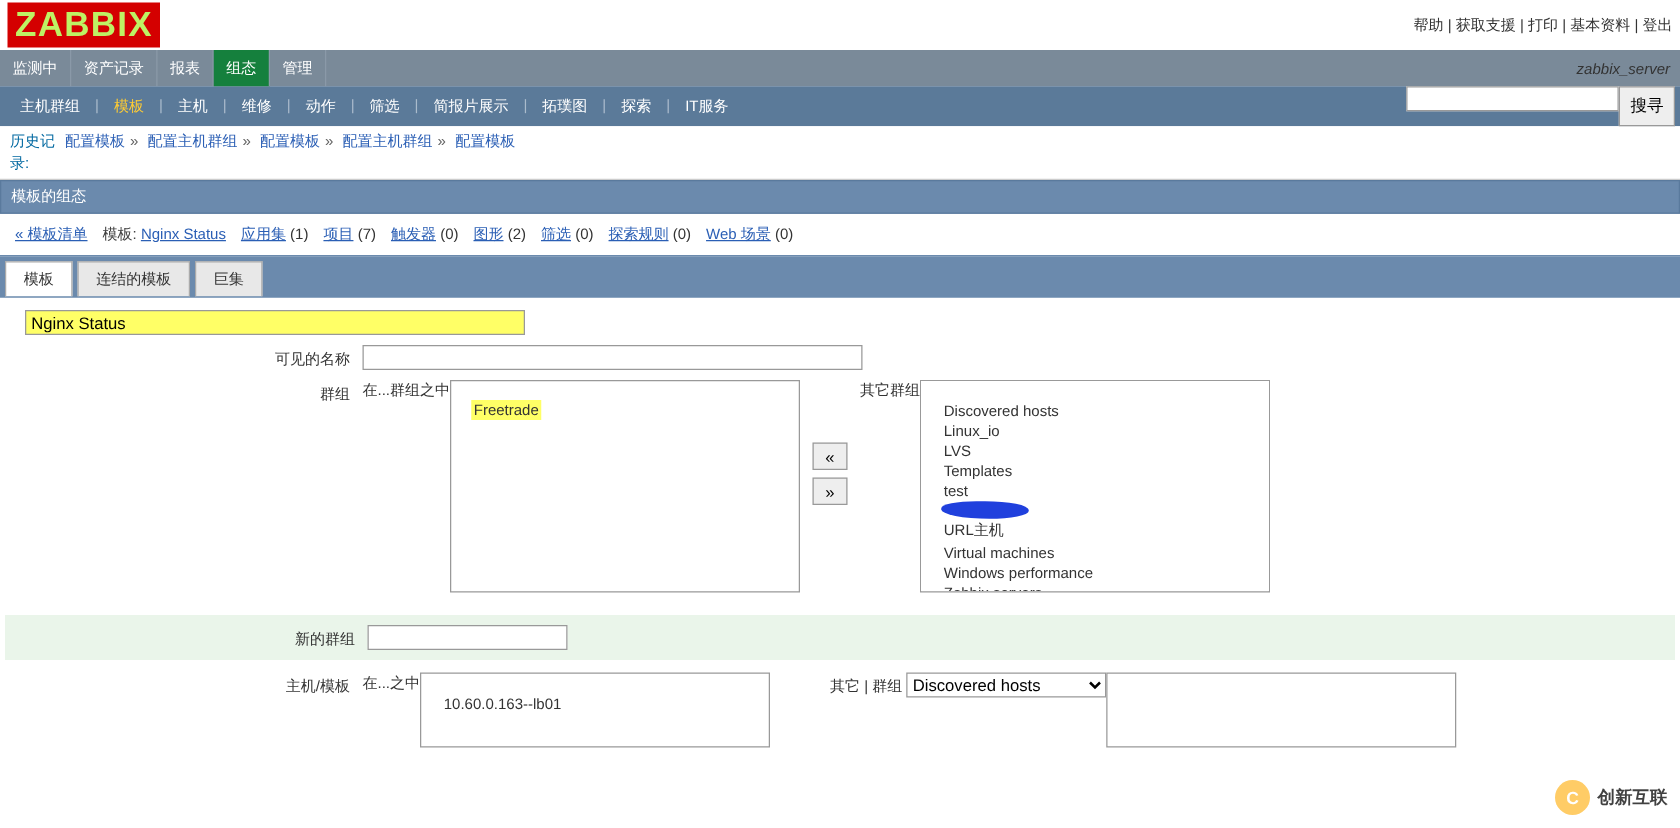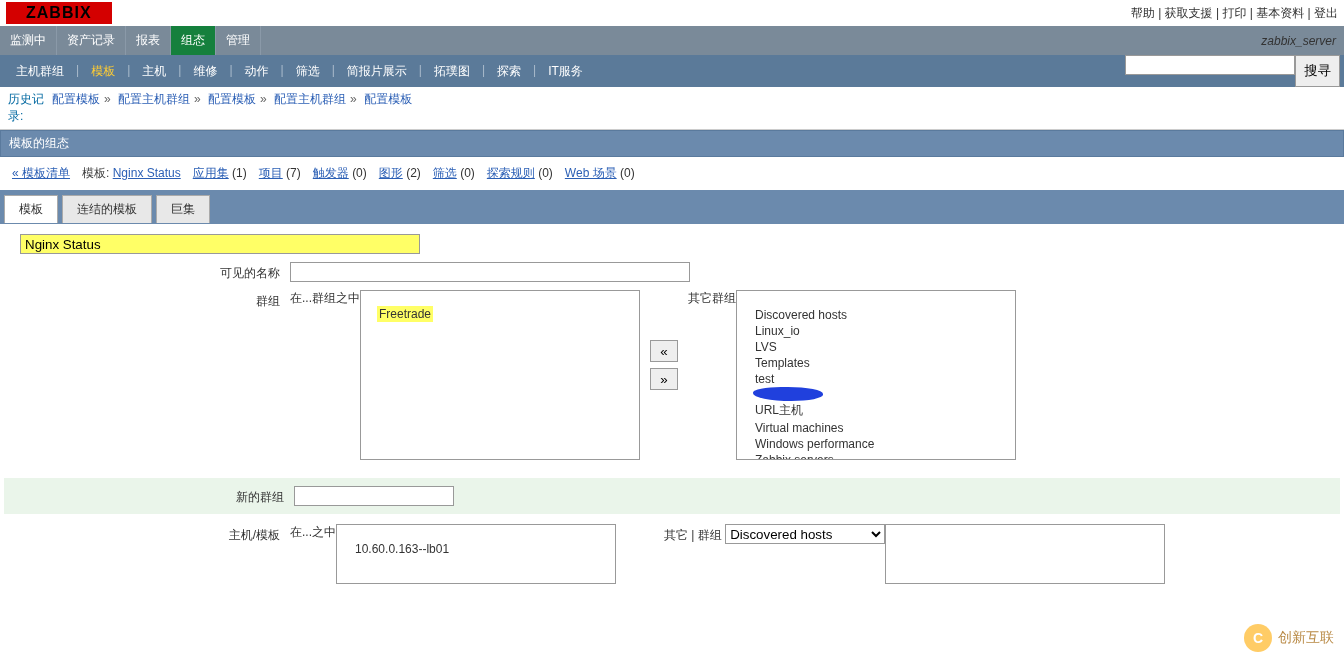--- a/index.html
+++ b/index.html
@@ -1,18 +1,18 @@
 <!DOCTYPE html>
 <html><head>
 <meta charset="utf-8">
 <style>
 * { box-sizing: border-box; margin: 0; padding: 0; }
 body { font-family: Arial, sans-serif; font-size: 12px; color: #333; background: #fff; width: 1344px; }
 .logo-bar { display: flex; justify-content: space-between; align-items: center; padding: 2px 6px; }
-.logo { background: #d40000; color: #000000; font-size: 16px; font-weight: bold; padding: 2px 20px; letter-spacing: 1px; }
+.logo { background: #d40000; color: #bef264; font-size: 28px; font-weight: bold; padding: 2px 6px; letter-spacing: 1px; }
 .top-links { font-size: 12px; }
 .top-links a { color: #333; text-decoration: none; cursor: pointer; }
 .main-nav { background: #7a8a99; display: flex; align-items: center; justify-content: space-between; }
 .main-nav-tabs { display: flex; }
 .main-nav-tabs div { padding: 6px 10px; color: #fff; border-right: 1px solid #8a99a8; cursor: pointer; font-size: 12px; }
 .main-nav-tabs div.active { background: #15803d; }
 .server-label { padding: 4px 8px; color: #333; font-style: italic; }
 .sub-nav { background: #5b7a99; display: flex; align-items: center; justify-content: space-between; padding: 0 4px; }
 .sub-nav-tabs { display: flex; }
 .sub-nav-tabs div { padding: 6px 12px; color: #fff; cursor: pointer; font-size: 12px; }
@@ -47,21 +47,21 @@
 .move-btns button { width: 28px; height: 22px; border: 1px solid #999; background: #eee; cursor: pointer; }
 .scribble1 { width: 70px; height: 14px; background: #2040dd; border-radius: 40% 50% 45% 55%; }
 .scribble2 { width: 100px; height: 18px; background: #2040dd; border-radius: 45% 55% 40% 60%; margin-top: 2px; }
 .new-group-row { background: #eaf5ea; padding: 8px 20px; margin: 0 4px; }
 .new-group-row .form-row { margin: 0; }
 .new-group-row input { width: 160px; height: 20px; border: 1px solid #999; }
 .host-row .group-select { height: 60px; }
 .dropdown { width: 160px; height: 20px; border: 1px solid #999; background: #fff; }
 .watermark { position: fixed; right: 10px; bottom: 10px; display: flex; align-items: center; gap: 6px; opacity: 0.75; }
 .watermark .ic { width: 28px; height: 28px; background: #ffbb33; border-radius: 50%; display: flex; align-items: center; justify-content: center; color: #fff; font-weight: bold; font-size: 14px; }
-.watermark .tx { color: #a16207; font-size: 14px; }
+.watermark .tx { color: #000000; font-size: 14px; font-weight: bold; }
 </style>
 </head>
 <body>
 
 <div class="logo-bar">
   <div class="logo">ZABBIX</div>
   <div class="top-links">
     <a>帮助</a> | 
     <a>获取支援</a> | 
     <a>打印</a> | 

